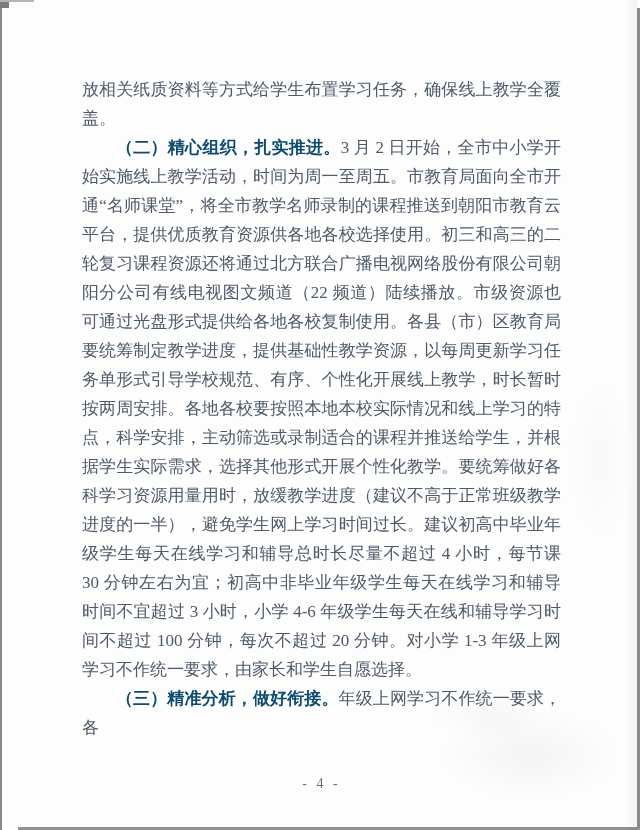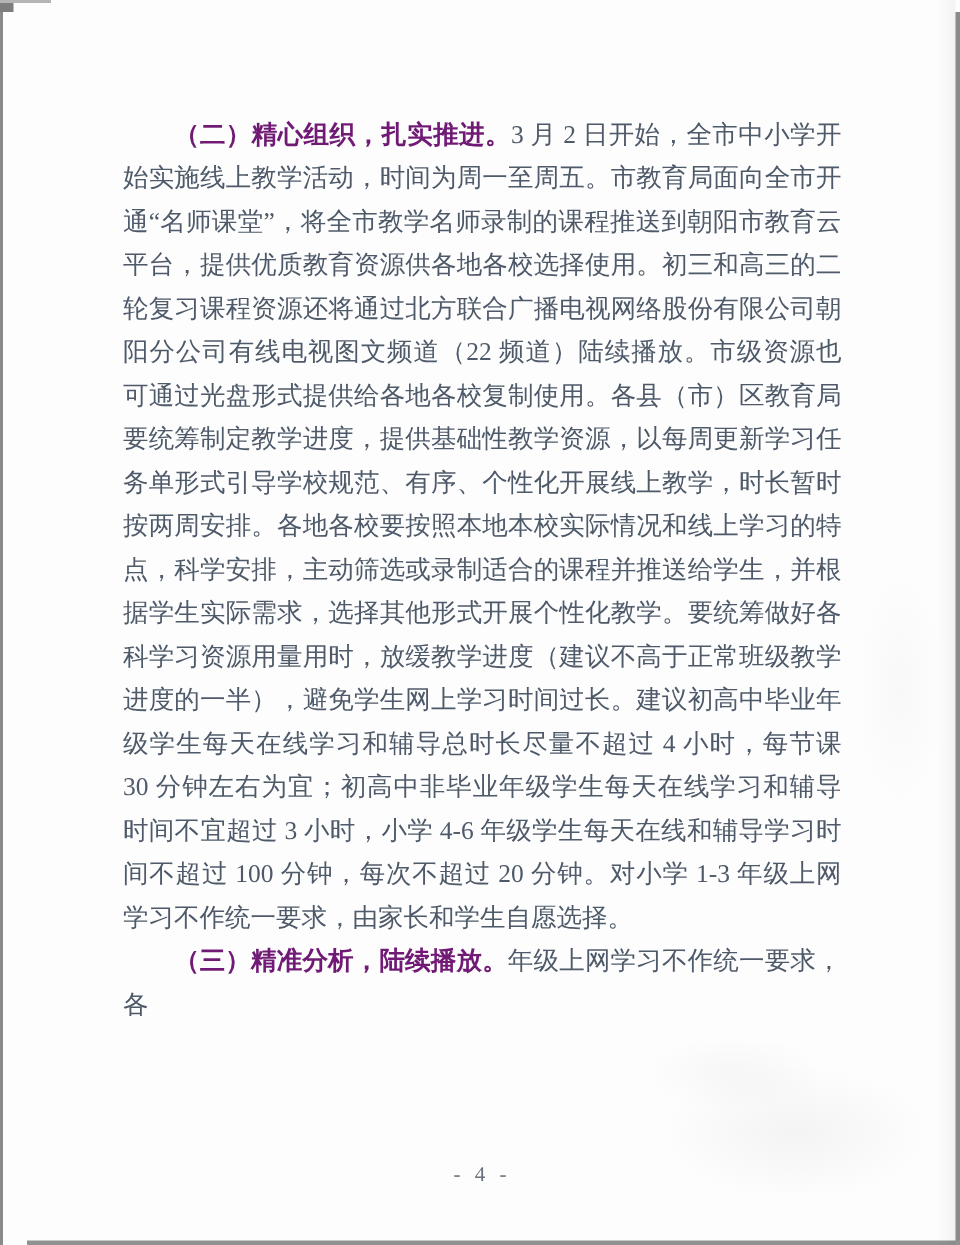--- a/index.html
+++ b/index.html
@@ -84,21 +84,21 @@
   }
   .para {
     margin: 0;
     padding: 0;
   }
   .para.indent {
     text-indent: 2em;
   }
   .section-heading {
     font-weight: 700;
-    color: #701a75;
+    color: #0c4a6e;
   }
   .page-number {
     position: absolute;
     left: 82px;
     width: 479px;
     top: 776px;
     text-align: center;
     font-size: 14px;
     color: #68707d;
     letter-spacing: 3px;
@@ -114,22 +114,23 @@
   <div class="edge-bottom"></div>
   <div class="corner-mark"></div>
   <div class="top-line"></div>
   <div class="shade-right"></div>
   <div class="smudge smudge-1"></div>
   <div class="smudge smudge-2"></div>
   <div class="smudge smudge-3"></div>
 
   <div class="content">
 
+    <p class="para"><span>放相关纸质资料等方式给学生布置学习任务，确保线上教学全覆盖。</span></p>
 
     <p class="para indent"><span class="section-heading">（二）精心组织，扎实推进。</span><span>3 月 2 日开始，全市中小学开始实施线上教学活动，时间为周一至周五。市教育局面向全市开通“名师课堂”，将全市教学名师录制的课程推送到朝阳市教育云平台，提供优质教育资源供各地各校选择使用。初三和高三的二轮复习课程资源还将通过北方联合广播电视网络股份有限公司朝阳分公司有线电视图文频道（22 频道）陆续播放。市级资源也可通过光盘形式提供给各地各校复制使用。各县（市）区教育局要统筹制定教学进度，提供基础性教学资源，以每周更新学习任务单形式引导学校规范、有序、个性化开展线上教学，时长暂时按两周安排。各地各校要按照本地本校实际情况和线上学习的特点，科学安排，主动筛选或录制适合的课程并推送给学生，并根据学生实际需求，选择其他形式开展个性化教学。要统筹做好各科学习资源用量用时，放缓教学进度（建议不高于正常班级教学进度的一半），避免学生网上学习时间过长。建议初高中毕业年级学生每天在线学习和辅导总时长尽量不超过 4 小时，每节课 30 分钟左右为宜；初高中非毕业年级学生每天在线学习和辅导时间不宜超过 3 小时，小学 4-6 年级学生每天在线和辅导学习时间不超过 100 分钟，每次不超过 20 分钟。对小学 1-3 年级上网学习不作统一要求，由家长和学生自愿选择。</span></p>
 
-    <p class="para indent"><span class="section-heading">（三）精准分析，陆续播放。</span><span>年级上网学习不作统一要求，各</span></p>
+    <p class="para indent"><span class="section-heading">（三）精准分析，做好衔接。</span><span>年级上网学习不作统一要求，各</span></p>
 
   </div>
 
   <div class="page-number">- 4 -</div>
 
 </div>
 
 </body></html>

